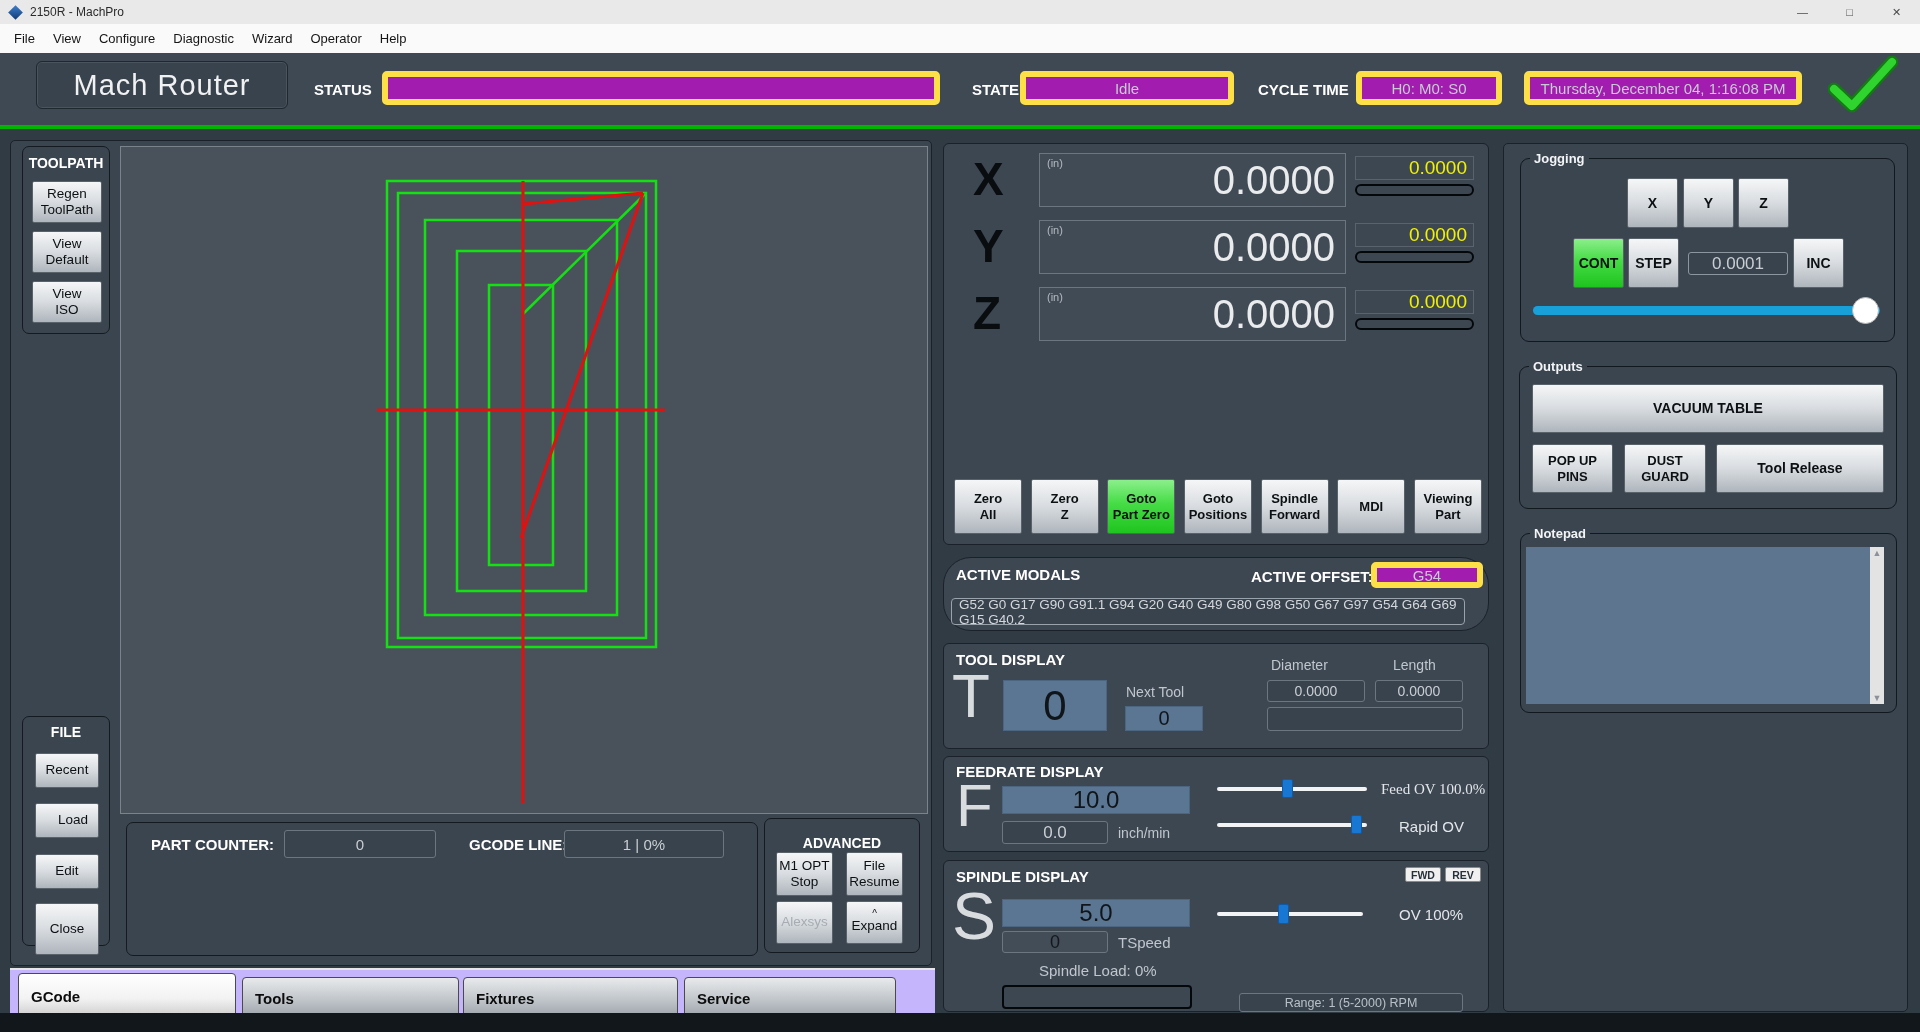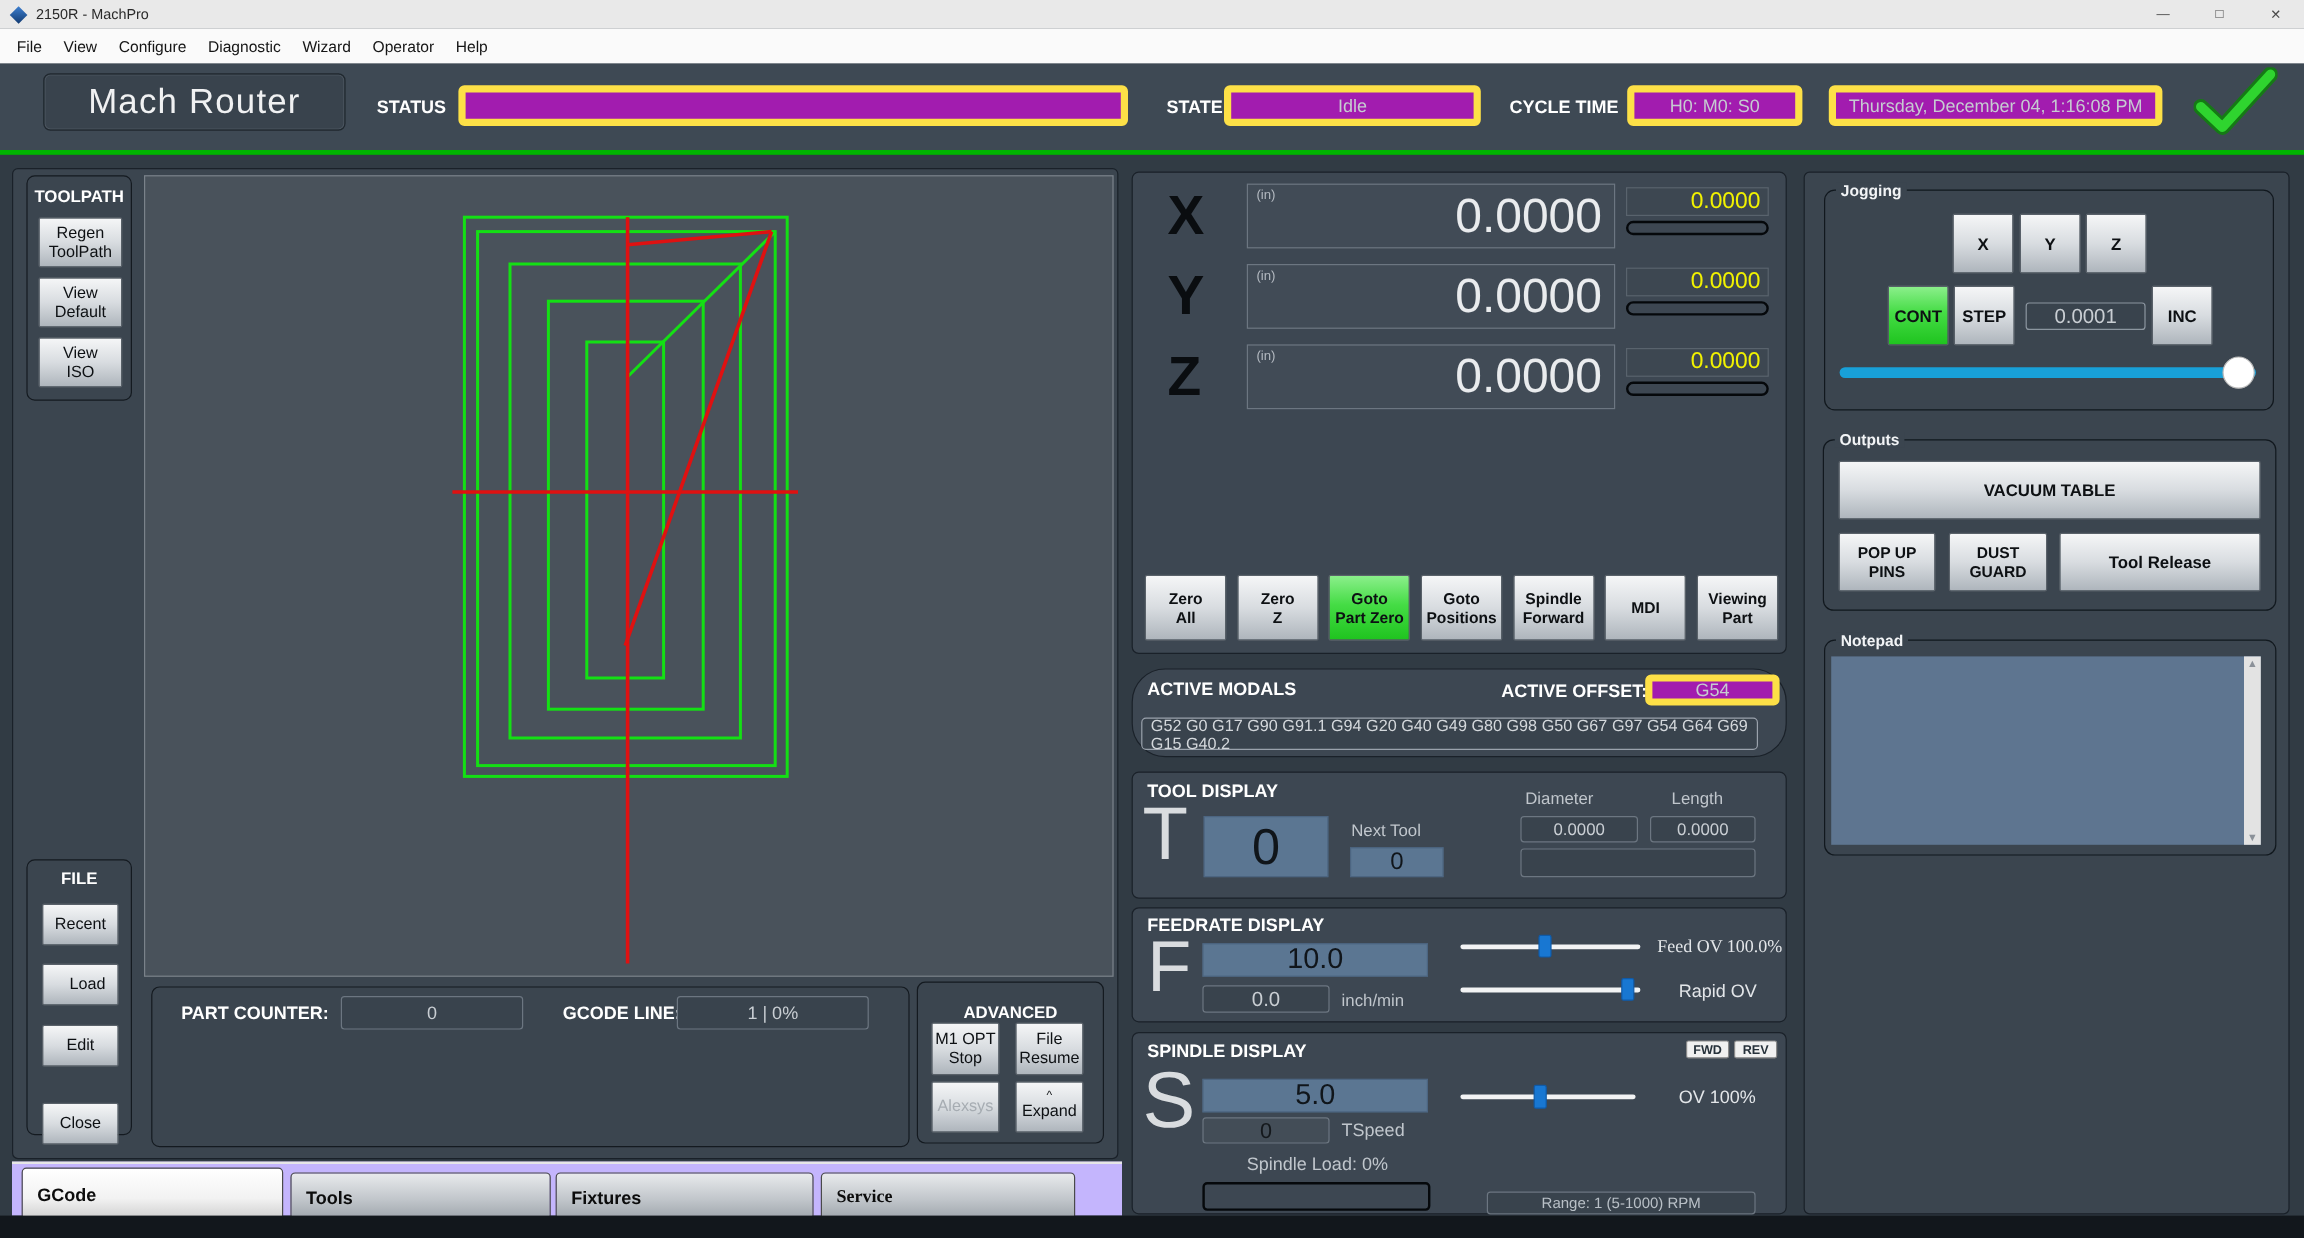--- a/index.html
+++ b/index.html
@@ -168,21 +168,21 @@
     <div class="grp-title" style="margin-top:7px;">FILE</div>
     <div class="btn" style="position:absolute; left:12px; top:36px; width:64px; height:35px;">
         <span>Recent</span>
       </div>
     <div class="btn" style="position:absolute; left:12px; top:86px; width:64px; height:35px;padding-left:12px;">
         <span>Load</span>
       </div>
     <div class="btn" style="position:absolute; left:12px; top:137px; width:64px; height:35px;">
         <span>Edit</span>
       </div>
-    <div class="btn" style="position:absolute; left:12px; top:202px; width:64px; height:35px;">
+    <div class="btn" style="position:absolute; left:12px; top:186px; width:64px; height:52px;">
         <span>Close</span>
       </div>
   </div>
 
   <div class="abs group" style="left:126px; top:822px; width:632px; height:134px;">
     <span class="sec-title" style="position:absolute; left:24px; top:13px;">PART COUNTER:</span>
     <div class="field" style="position:absolute; left:157px; top:7px; width:152px; height:28px; font-size:15px;">0</div>
     <span class="sec-title" style="position:absolute; left:342px; top:13px;">GCODE LINE:</span>
     <div class="field" style="position:absolute; left:437px; top:7px; width:160px; height:28px; font-size:15px;">1 | 0%</div>
   </div>
@@ -203,21 +203,21 @@
     <div class="btn" style="position:absolute; left:81px; top:82px; width:57px; height:43px;">
       <span style="font-size:10px; line-height:8px;">^</span>
       <span>Expand</span>
     </div>
   </div>
 
   <div class="abs tabstrip">
     <div class="tab active" style="left:8px; top:3px; width:218px; height:47px;">GCode</div>
     <div class="tab" style="left:232px; top:7px; width:217px; height:42px;">Tools</div>
     <div class="tab" style="left:453px; top:7px; width:215px; height:42px;">Fixtures</div>
-    <div class="tab" style="left:674px; top:7px; width:212px; height:42px;font-family:Liberation Serif, serif;">Service</div>
+    <div class="tab" style="left:674px; top:7px; width:212px; height:42px;">Service</div>
   </div>
   <div class="abs bottom-strip"></div>
 
   <div class="abs box" style="left:943px; top:143px; width:546px; height:402px;">
 
     <span class="abs dro-letter" style="left:29px; top:12px;">X</span>
     <div class="abs dro-field" style="left:95px; top:9px; width:307px; height:54px;">
       <span class="dro-unit">(in)</span>
       <span class="dro-value">0.0000</span>
     </div>
@@ -311,21 +311,21 @@
     <div class="abs fwd-rev" style="left:501px; top:6px; width:36px; height:15px;">REV</div>
     <span class="abs big-letter" style="left:8px; top:22px; font-size:66px;">S</span>
     <div class="abs blue-box" style="left:58px; top:38px; width:188px; height:28px; font-size:24px;">5.0</div>
     <div class="abs field" style="left:58px; top:70px; width:106px; height:22px; font-size:18px; color:#14181c; background:#434d57;">0</div>
     <span class="abs gray-label" style="left:174px; top:73px; font-size:15px;">TSpeed</span>
     <span class="abs gray-label" style="left:95px; top:101px; font-size:15px;">Spindle Load: 0%</span>
     <div class="abs pill-bar" style="left:58px; top:124px; width:190px; height:24px; border-radius:4px;"></div>
     <div class="abs slider-track" style="left:273px; top:51px; width:146px; height:4px;"></div>
     <div class="abs slider-handle" style="left:334px; top:43px; width:11px; height:20px;"></div>
     <span class="abs slabel" style="left:455px; top:45px;">OV 100%</span>
-    <div class="abs field" style="left:295px; top:132px; width:224px; height:19px; font-size:12.5px; color:#b9c0c7;">Range: 1 (5-1000) RPM</div>
+    <div class="abs field" style="left:295px; top:132px; width:224px; height:19px; font-size:12.5px; color:#b9c0c7;">Range: 1 (5-2000) RPM</div>
   </div>
 
   <div class="abs panel" style="left:1503px; top:143px; width:405px; height:869px;"></div>
 
   <div class="abs fieldset" style="left:1520px; top:158px; width:375px; height:184px;"></div>
   <span class="abs legend" style="left:1530px; top:152px;">Jogging</span>
   <div class="abs btn bold" style="left:1627px; top:178px; width:51px; height:50px; font-size:14px;">X</div>
   <div class="abs btn bold" style="left:1683px; top:178px; width:51px; height:50px; font-size:14px;">Y</div>
   <div class="abs btn bold" style="left:1738px; top:178px; width:51px; height:50px; font-size:14px;">Z</div>
   <div class="abs btn bold green" style="left:1573px; top:238px; width:51px; height:50px; font-size:14px;">CONT</div>

